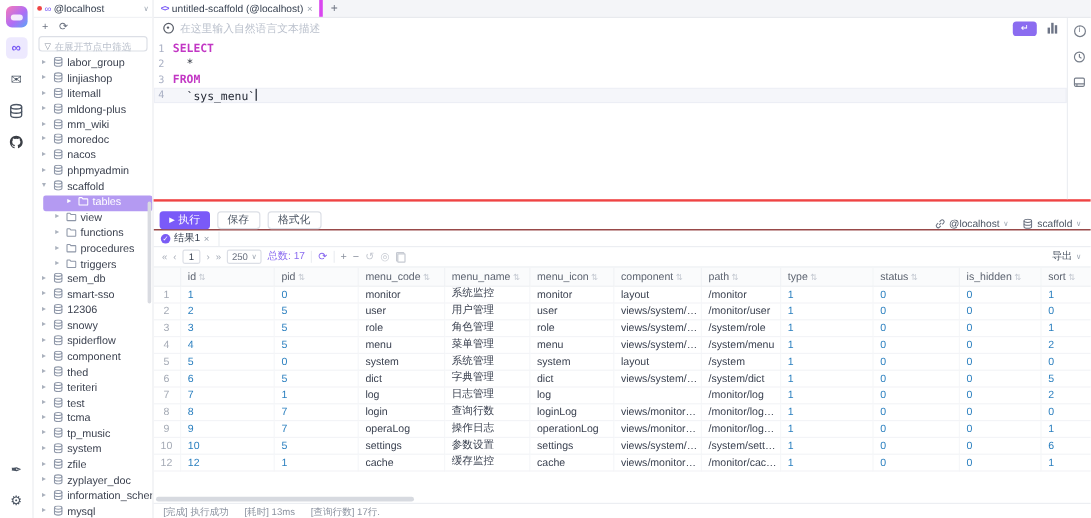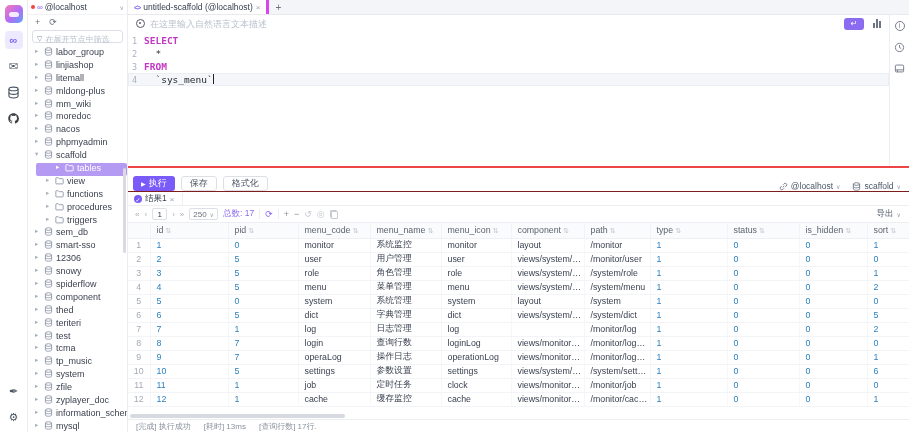--- a/index.html
+++ b/index.html
@@ -704,34 +704,20 @@
               <td class="str">参数设置</td>
               <td class="str">settings</td>
               <td class="str">views/system/settings</td>
               <td class="str">/system/settings</td>
               <td class="num">1</td>
               <td class="num">0</td>
               <td class="num">0</td>
               <td class="num">6</td>
             </tr>
             <tr>
-              <td class="rn">11</td>
-              <td class="num">11</td>
-              <td class="num">1</td>
-              <td class="str">job</td>
-              <td class="str">定时任务</td>
-              <td class="str">clock</td>
-              <td class="str">views/monitor/job</td>
-              <td class="str">/monitor/job</td>
-              <td class="num">1</td>
-              <td class="num">0</td>
-              <td class="num">0</td>
-              <td class="num">0</td>
-            </tr>
-            <tr>
               <td class="rn">12</td>
               <td class="num">12</td>
               <td class="num">1</td>
               <td class="str">cache</td>
               <td class="str">缓存监控</td>
               <td class="str">cache</td>
               <td class="str">views/monitor/cache</td>
               <td class="str">/monitor/cache</td>
               <td class="num">1</td>
               <td class="num">0</td>

